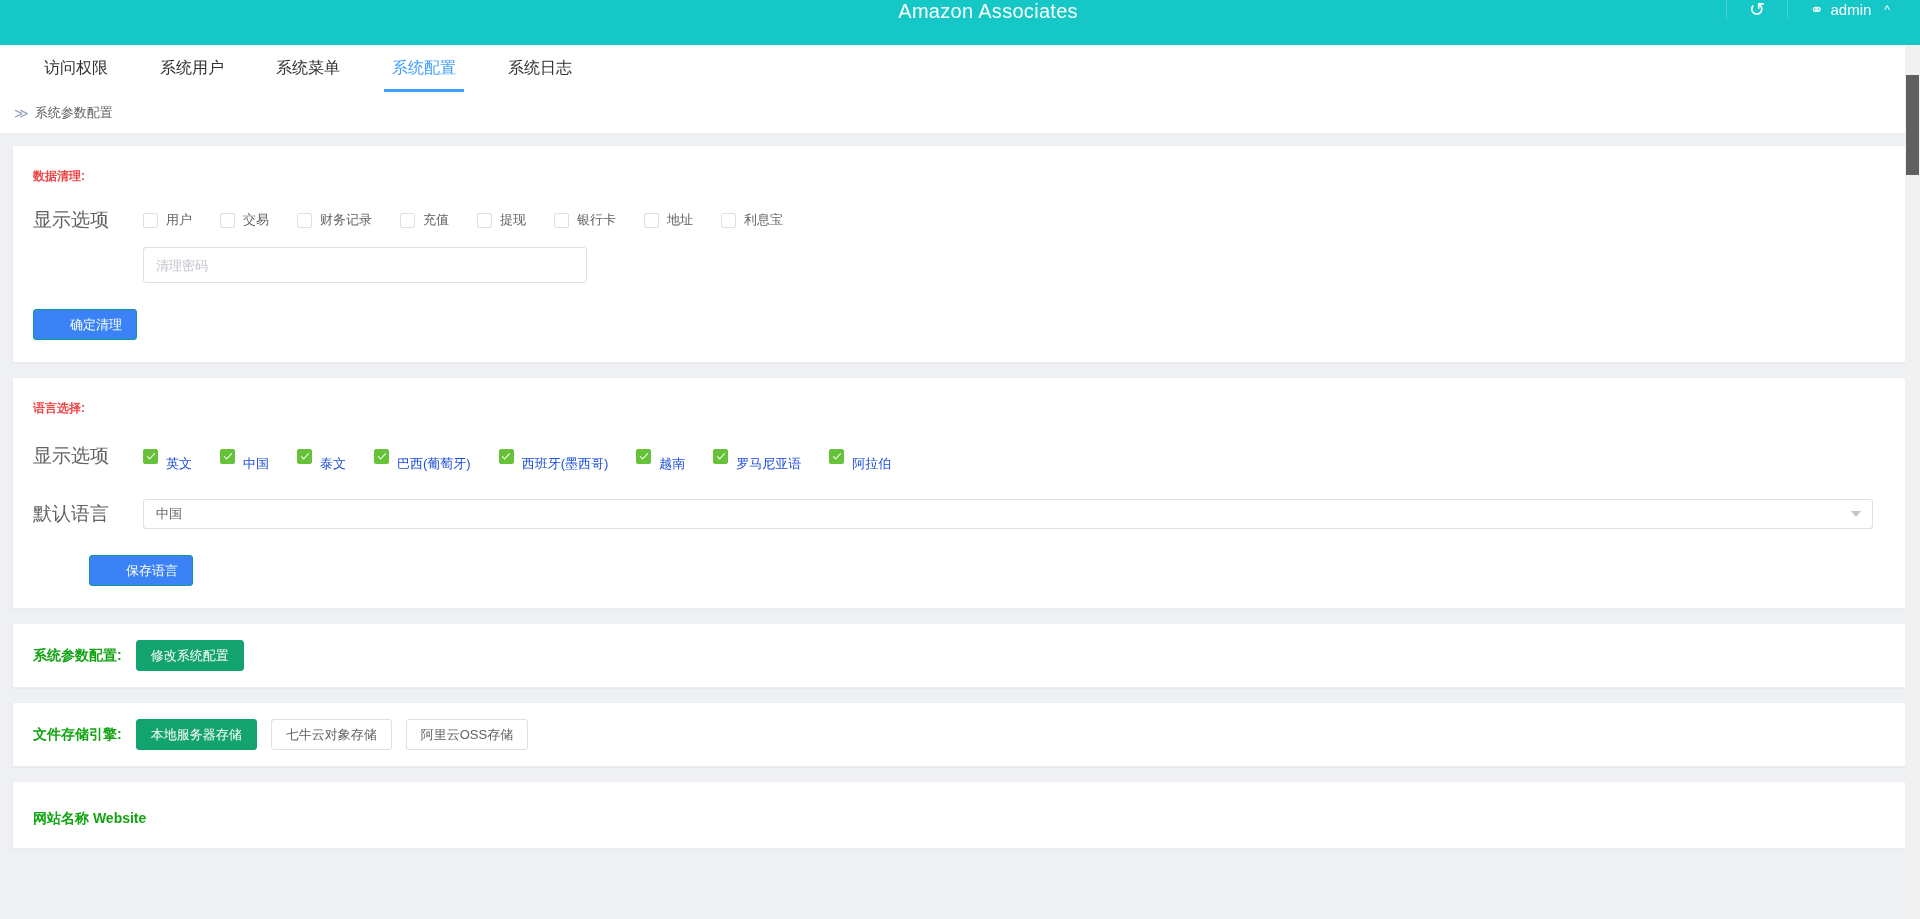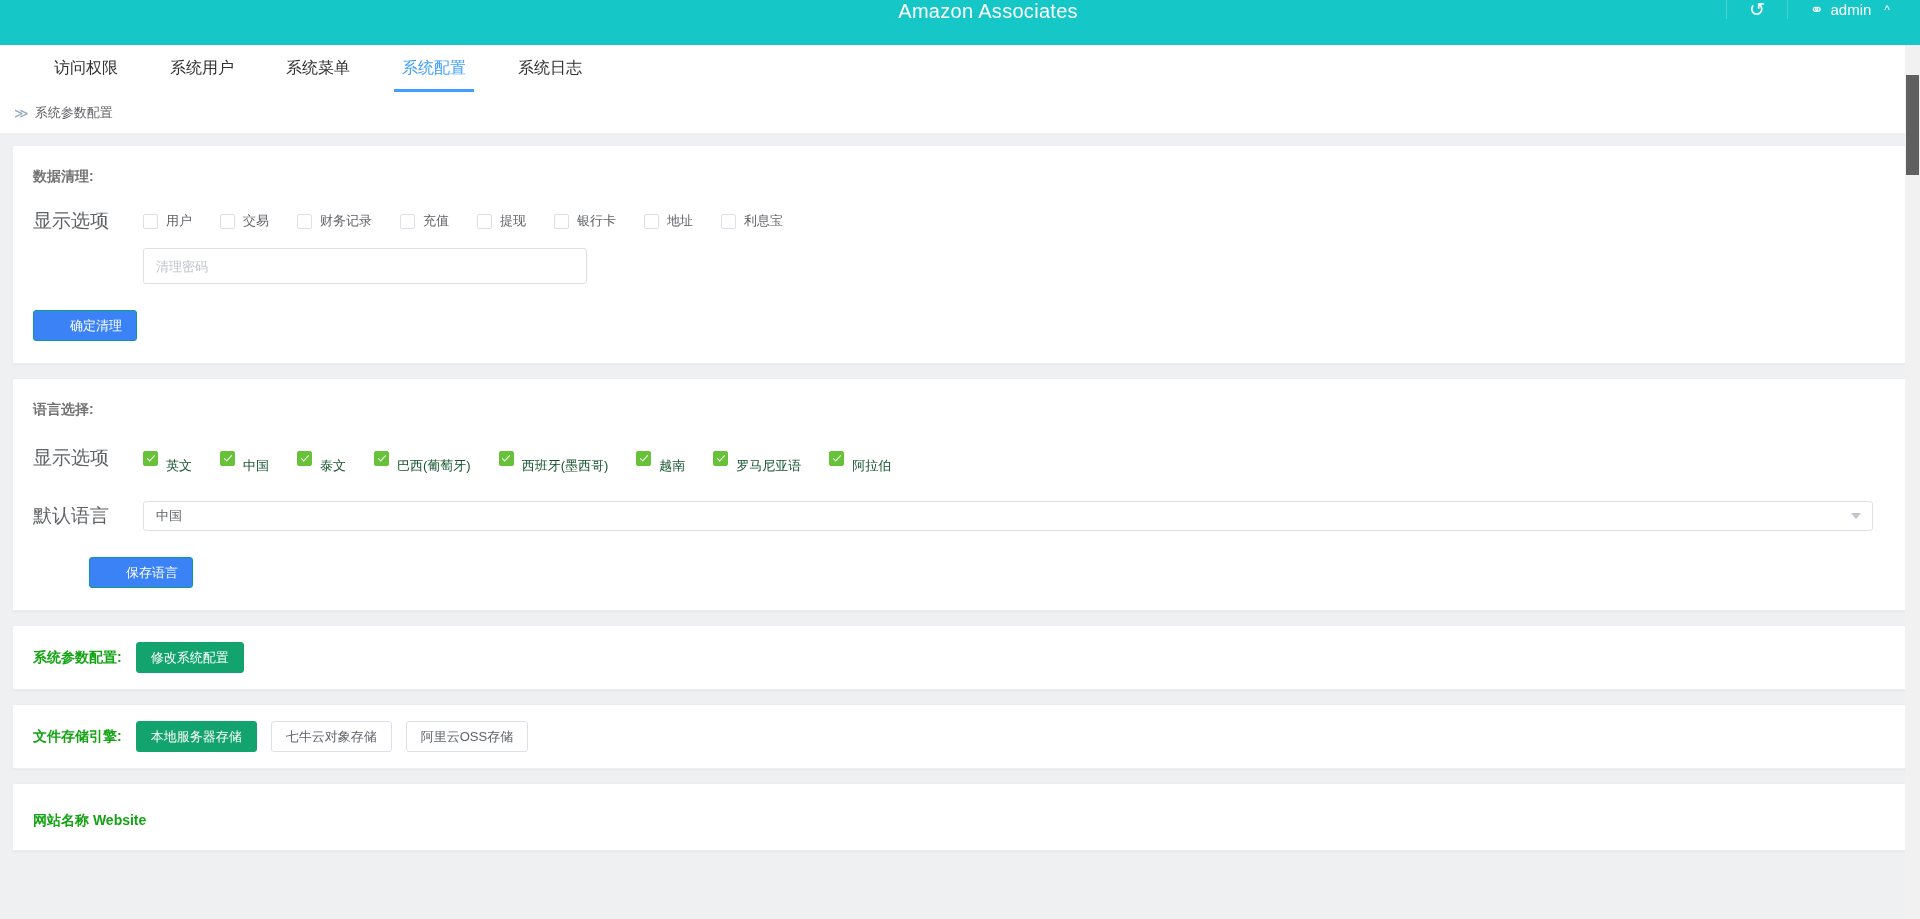--- a/index.html
+++ b/index.html
@@ -52,21 +52,21 @@
   .user-btn { gap: 7px; padding-right: 30px; }
   .user-glyph { font-size: 16px; }
   .caret-up { font-size: 12px; margin-left: 6px; display:inline-block; transform: scaleY(1);}
 
   
   .tabbar {
     height: 48px;
     background: #fff;
     display: flex;
     align-items: stretch;
-    padding-left: 28px;
+    padding-left: 18px;
     border-bottom: 1px solid #fff;
   }
   .tab {
     display: flex;
     align-items: center;
     padding: 0 26px;
     font-size: 16px;
     color: #303133;
     cursor: pointer;
     position: relative;
@@ -102,23 +102,23 @@
   }
   .card {
     background: #ffffff;
     border: 1px solid #ebeef5;
     border-radius: 2px;
     box-shadow: 0 1px 2px rgba(0,0,0,.04);
     padding: 22px 20px 22px 20px;
     margin-bottom: 14px;
   }
   .section-title {
-    color: #737373;
+    color: #ef4444;
     font-weight: bold;
-    font-size: 14px;
+    font-size: 12px;
   }
   .green-label {
     color: #13a413;
     font-weight: bold;
     font-size: 14px;
     white-space: nowrap;
   }
 
   
   .form-row {
@@ -156,21 +156,21 @@
     background: #67c23a;
     border-color: #67c23a;
   }
   .cb-item.checked .cb-box::after {
     content: "";
     width: 3px; height: 7px;
     border: solid #fff;
     border-width: 0 1.6px 1.6px 0;
     transform: rotate(43deg) translate(-0.5px,-0.5px);
   }
-  .cb-item.checked .cb-label { color: #14532d; margin-top: 16px; }
+  .cb-item.checked .cb-label { color: #1d4ed8; margin-top: 16px; }
 
   .text-input {
     height: 36px;
     width: 444px;
     border: 1px solid #dcdfe6;
     border-radius: 3px;
     padding: 0 12px;
     font-size: 13px;
     color: #606266;
     outline: none;

